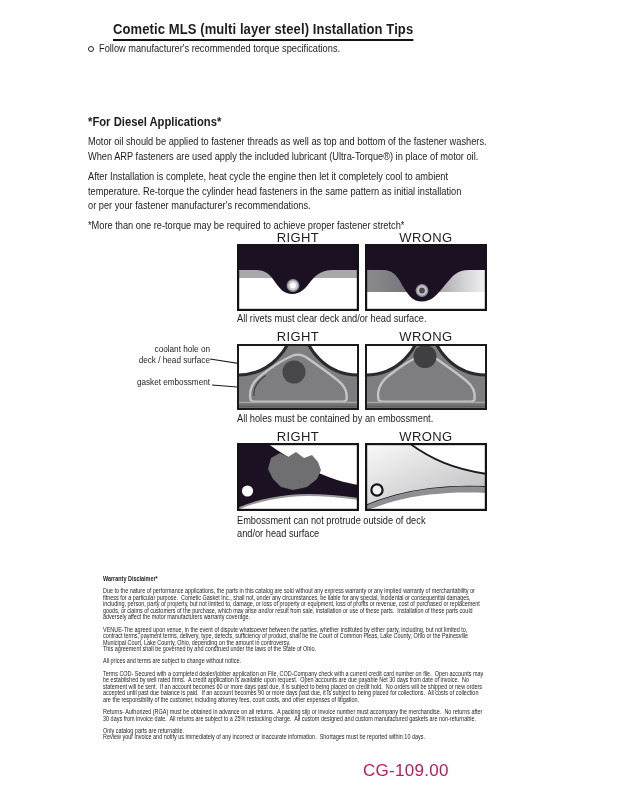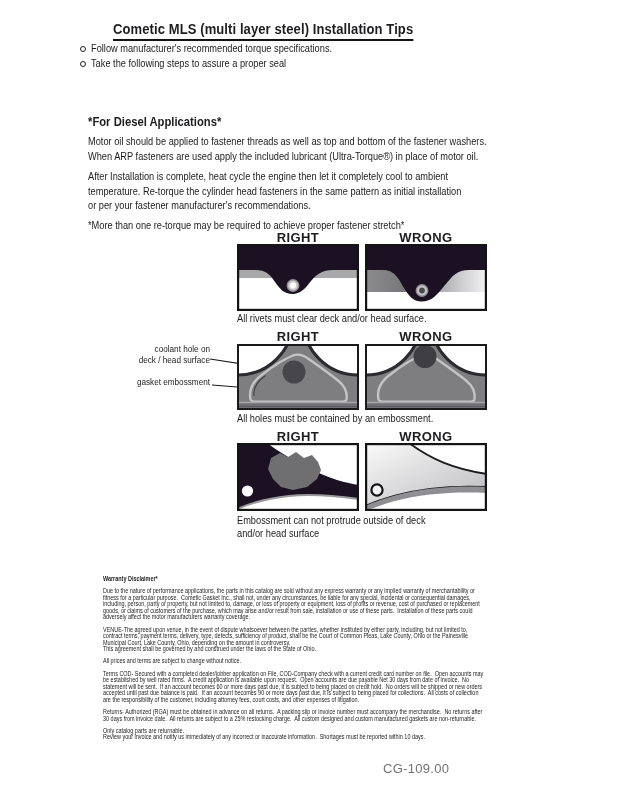--- a/index.html
+++ b/index.html
@@ -1,53 +1,49 @@
 <!DOCTYPE html>
 <html><head>
 <meta charset="utf-8">
 <style>
   html,body{margin:0;padding:0}
   body{width:618px;height:800px;background:#ffffff;position:relative;overflow:hidden;
        font-family:"Liberation Sans","DejaVu Sans",sans-serif;color:#1d1d1f;}
   .abs{position:absolute}
   .title{left:113px;top:21px;font-size:14px;font-weight:700;letter-spacing:.1px;
          transform:scaleX(.93);transform-origin:0 0;border-bottom:2px solid #131313;padding-bottom:2px;}
-  .bullets{left:80px;top:42px}
+  .bullets{left:88px;top:42px}
   .brow{display:flex;align-items:flex-start;height:14.6px}
   .brow.sub{margin-left:27px}
   .dot{flex:none;width:4px;height:4px;border:1px solid #202022;border-radius:50%;margin:4px 5px 0 0}
   .dot.f{background:#202022;width:4.5px;height:4.5px;border:none}
   .btxt{font-size:11px;white-space:pre;transform:scaleX(.84);transform-origin:0 0}
   .dheading{left:88px;top:115px;font-size:12.5px;font-weight:700;transform:scaleX(.9);transform-origin:0 0}
   .para{left:88px;font-size:11px;line-height:14.6px;white-space:pre;transform:scaleX(.84);transform-origin:0 0}
-  .flabel{width:122px;text-align:center;font-weight:700;font-size:13px;letter-spacing:.4px}
+  .flabel{width:122px;text-align:center;font-weight:400;font-size:13px;letter-spacing:.4px}
   .fcap{font-size:11px;line-height:13px;white-space:pre;transform:scaleX(.84);transform-origin:0 0}
   .callout{width:105px;text-align:right;font-size:9.5px;line-height:10.5px;white-space:pre;
            transform:scaleX(.86);transform-origin:100% 0}
   .legal{left:103px;top:576px;width:515px}
   .legal .lh{font-size:6.5px;line-height:6.6px;font-weight:700;margin:0 0 5.5px 0;
              transform:scaleX(.84);transform-origin:0 0}
   .lpar{font-size:6.5px;line-height:6.6px;white-space:pre;margin:0 0 5.5px 0;
         transform:scaleX(.84);transform-origin:0 0}
-  .footer{left:383px;top:761px;font-size:13px;letter-spacing:.3px;color:#737373}
+  .footer{left:363px;top:761px;font-size:17px;letter-spacing:.3px;color:#be185d}
   svg{display:block}
 </style>
 </head>
 <body>
 
 <div class="abs title">Cometic MLS (multi layer steel) Installation Tips</div>
 
 <div class="abs bullets">
   <div class="brow">
     <span class="dot"></span>
     <span class="btxt">Follow manufacturer's recommended torque specifications.</span>
-  </div>
-  <div class="brow">
-    <span class="dot"></span>
-    <span class="btxt">Take the following steps to assure a proper seal</span>
   </div>
 </div>
 
 <div class="abs dheading">*For Diesel Applications*</div>
 <div class="abs para" style="top:134px">Motor oil should be applied to fastener threads as well as top and bottom of the fastener washers.
 When ARP fasteners are used apply the included lubricant (Ultra-Torque®) in place of motor oil.</div>
 <div class="abs para" style="top:169px">After Installation is complete, heat cycle the engine then let it completely cool to ambient
 temperature. Re-torque the cylinder head fasteners in the same pattern as initial installation
 or per your fastener manufacturer's recommendations.</div>
 <div class="abs para" style="top:218px">*More than one re-torque may be required to achieve proper fastener stretch*</div>

